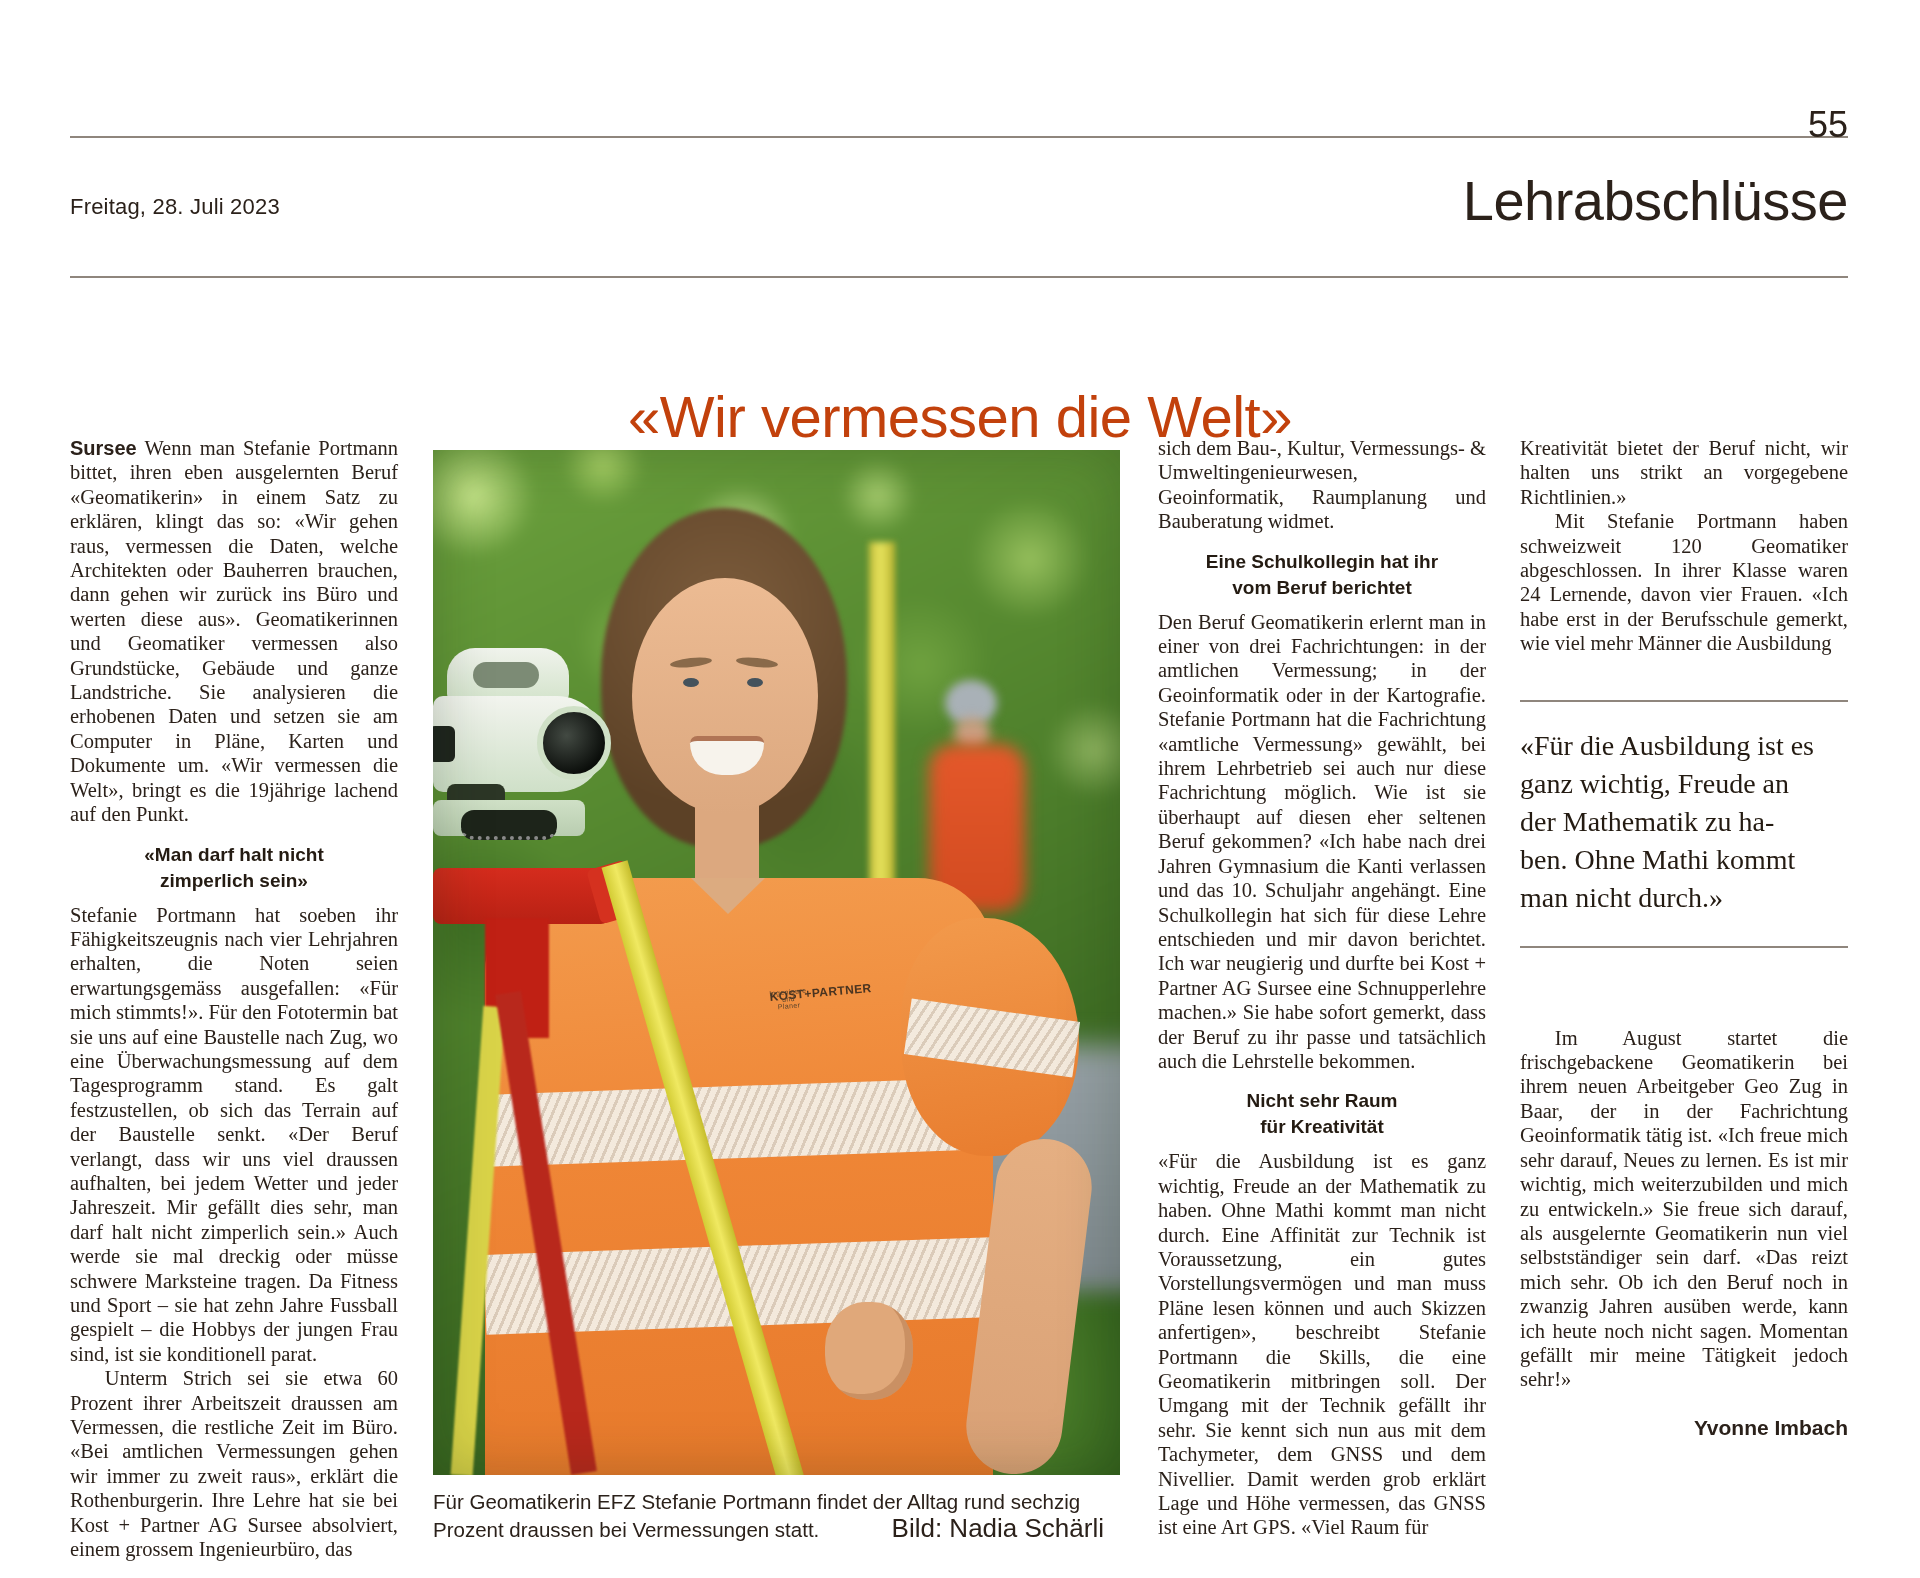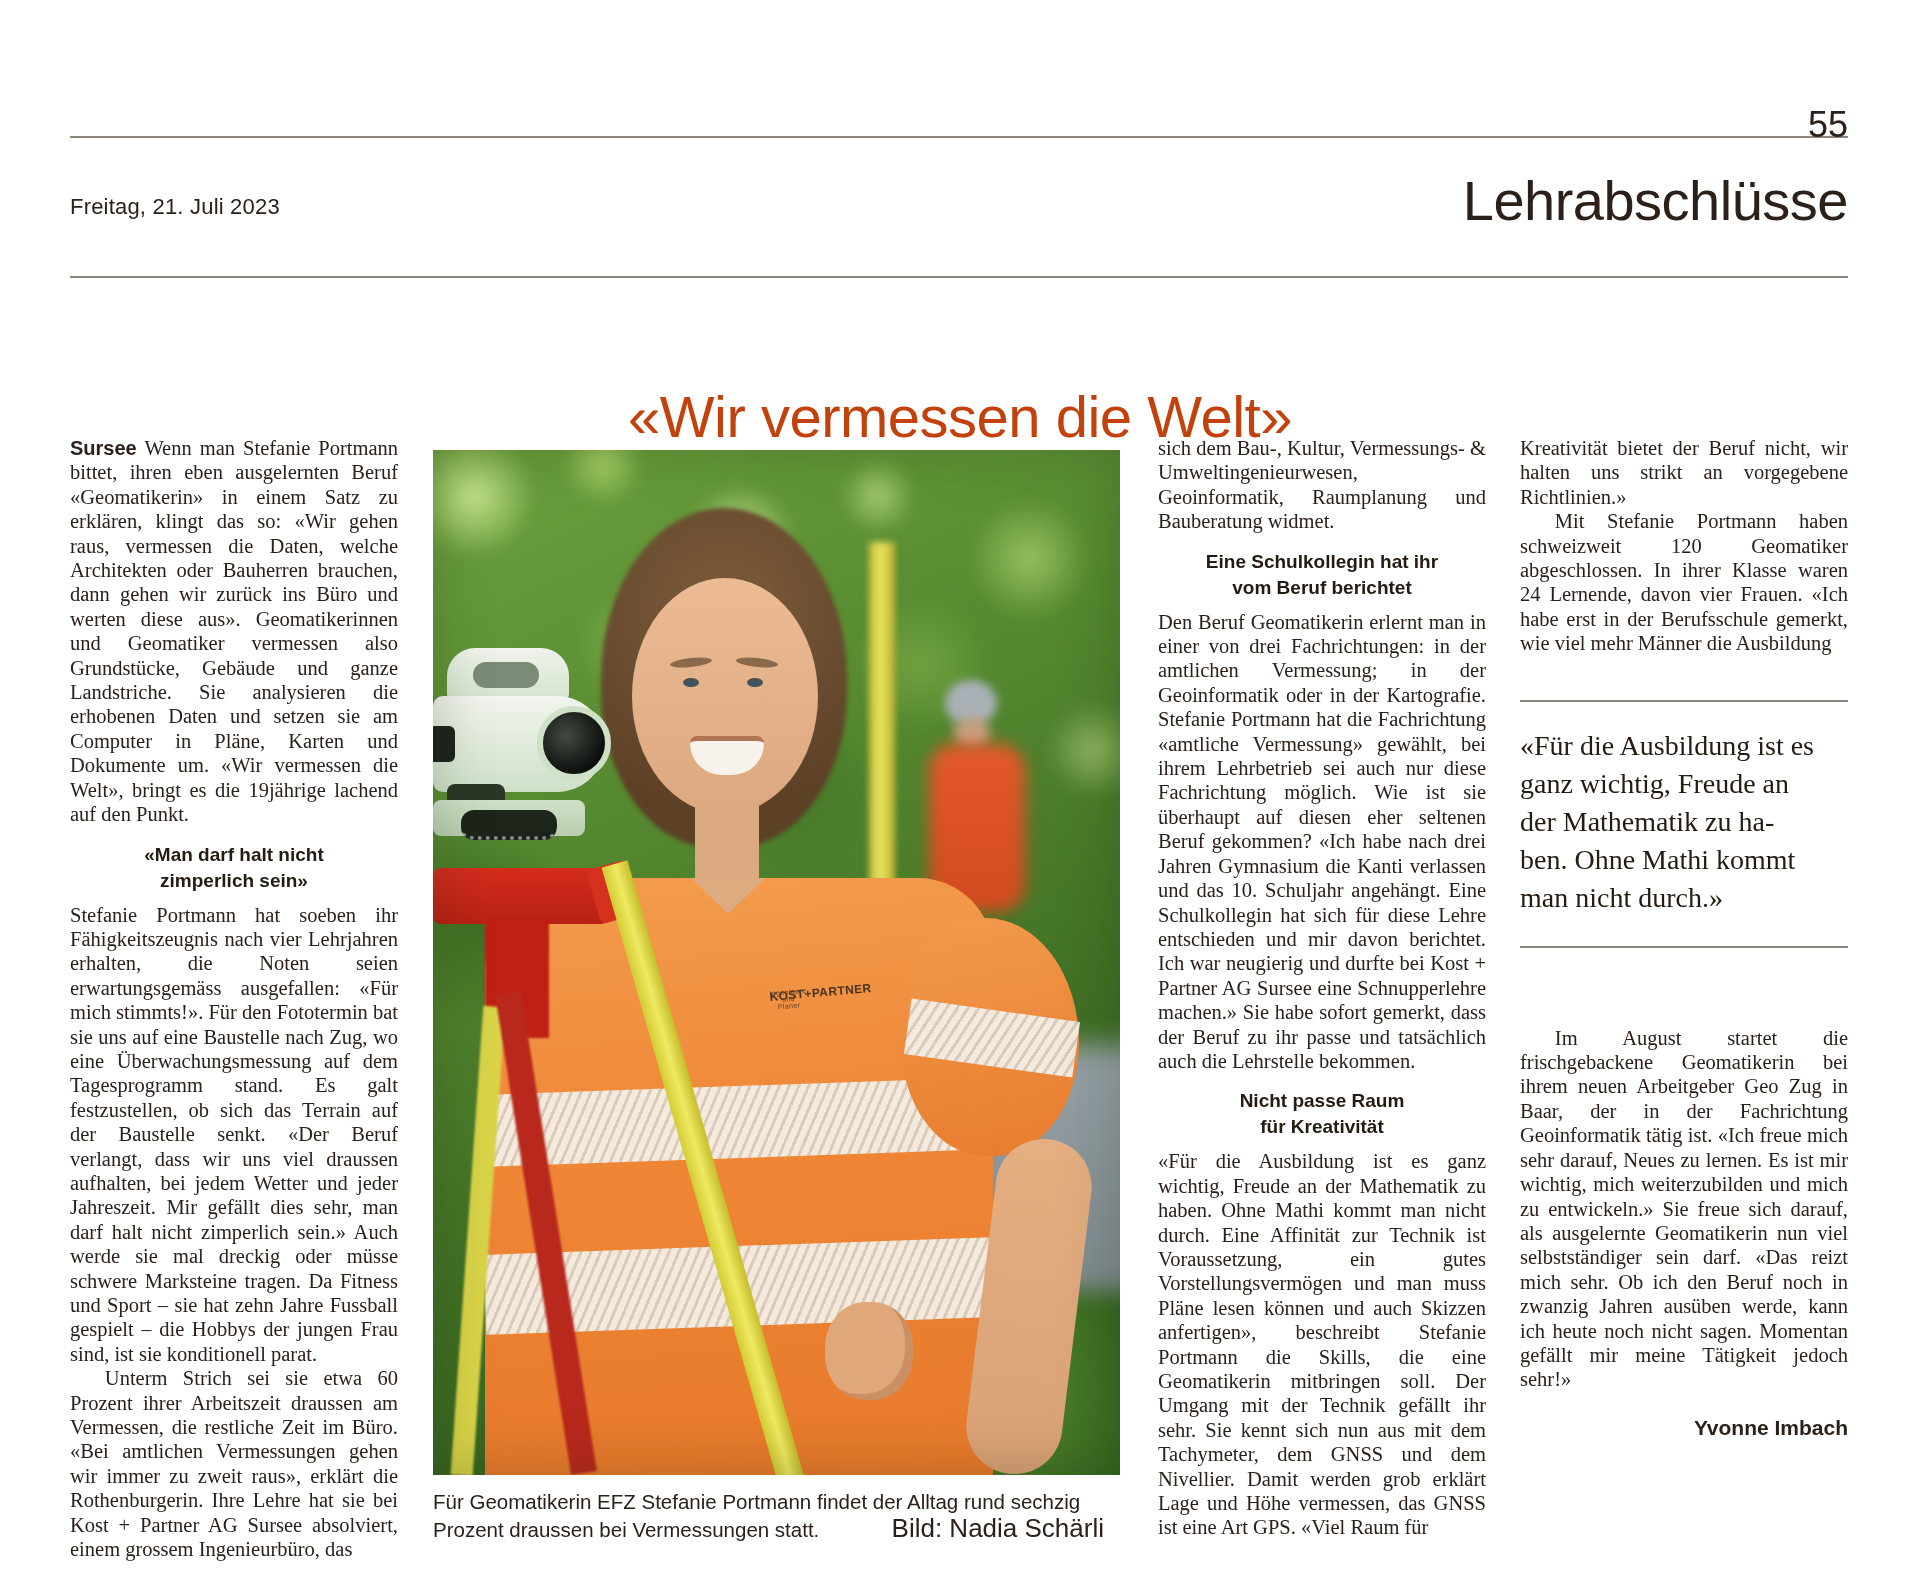--- a/index.html
+++ b/index.html
@@ -146,39 +146,39 @@
   
   #caption{position:relative;margin-top:13px;font-family:"Liberation Sans",sans-serif;
         font-size:20.5px;line-height:28px;color:#2b211a;padding-right:0;}
   #photo-credit{position:absolute;right:16px;bottom:2px;font-size:26px;}
 </style>
 </head>
 <body>
 
 <div class="rule" id="rule-top"></div>
 <div id="page-number" class="sans">55</div>
-<div id="dateline" class="sans">Freitag, 21. Juli 2023</div>
+<div id="dateline" class="sans">Freitag, 28. Juli 2023</div>
 <div id="section-title" class="sans">Lehrabschlüsse</div>
 <div class="rule" id="rule-bottom"></div>
 
 <h1 id="headline" class="sans">«Wir vermessen die Welt»</h1>
 
 <div class="col" id="col-1">
     <p class="para"><span class="lead">Sursee</span> Wenn man Stefanie Portmann bittet, ihren eben ausgelernten Beruf «Geomatikerin» in einem Satz zu erklären, klingt das so: «Wir gehen raus, vermessen die Daten, welche Architekten oder Bauherren brauchen, dann gehen wir zurück ins Büro und werten diese aus». Geomatikerinnen und Geomatiker vermessen also Grundstücke, Gebäude und ganze Landstriche. Sie analysieren die erhobenen Daten und setzen sie am Computer in Pläne, Karten und Dokumente um. «Wir vermessen die Welt», bringt es die 19jährige lachend auf den Punkt.</p>
     <h3 class="subhead">«Man darf halt nicht
 zimperlich sein»</h3>
     <p class="para">Stefanie Portmann hat soeben ihr Fähigkeitszeugnis nach vier Lehrjahren erhalten, die Noten seien erwartungsgemäss ausgefallen: «Für mich stimmts!». Für den Fototermin bat sie uns auf eine Baustelle nach Zug, wo eine Überwachungsmessung auf dem Tagesprogramm stand. Es galt festzustellen, ob sich das Terrain auf der Baustelle senkt. «Der Beruf verlangt, dass wir uns viel draussen aufhalten, bei jedem Wetter und jeder Jahreszeit. Mir gefällt dies sehr, man darf halt nicht zimperlich sein.» Auch werde sie mal dreckig oder müsse schwere Marksteine tragen. Da Fitness und Sport – sie hat zehn Jahre Fussball gespielt – die Hobbys der jungen Frau sind, ist sie konditionell parat.</p>
     <p class="para indent">Unterm Strich sei sie etwa 60 Prozent ihrer Arbeitszeit draussen am Vermessen, die restliche Zeit im Büro. «Bei amtlichen Vermessungen gehen wir immer zu zweit raus», erklärt die Rothenburgerin. Ihre Lehre hat sie bei Kost + Partner AG Sursee absolviert, einem grossem Ingenieurbüro, das</p>
   </div>
 <div class="col" id="col-3">
     <p class="para">sich dem Bau-, Kultur, Vermessungs- &amp; Umweltingenieurwesen, Geoinformatik, Raumplanung und Bauberatung widmet.</p>
     <h3 class="subhead">Eine Schulkollegin hat ihr
 vom Beruf berichtet</h3>
     <p class="para">Den Beruf Geomatikerin erlernt man in einer von drei Fachrichtungen: in der amtlichen Vermessung; in der Geoinformatik oder in der Kartografie. Stefanie Portmann hat die Fachrichtung «amtliche Vermessung» gewählt, bei ihrem Lehrbetrieb sei auch nur diese Fachrichtung möglich. Wie ist sie überhaupt auf diesen eher seltenen Beruf gekommen? «Ich habe nach drei Jahren Gymnasium die Kanti verlassen und das 10. Schuljahr angehängt. Eine Schulkollegin hat sich für diese Lehre entschieden und mir davon berichtet. Ich war neugierig und durfte bei Kost + Partner AG Sursee eine Schnupperlehre machen.» Sie habe sofort gemerkt, dass der Beruf zu ihr passe und tatsächlich auch die Lehrstelle bekommen.</p>
-    <h3 class="subhead">Nicht passe Raum
+    <h3 class="subhead">Nicht sehr Raum
 für Kreativität</h3>
     <p class="para">«Für die Ausbildung ist es ganz wichtig, Freude an der Mathematik zu haben. Ohne Mathi kommt man nicht durch. Eine Affinität zur Technik ist Voraussetzung, ein gutes Vorstellungsvermögen und man muss Pläne lesen können und auch Skizzen anfertigen», beschreibt Stefanie Portmann die Skills, die eine Geomatikerin mitbringen soll. Der Umgang mit der Technik gefällt ihr sehr. Sie kennt sich nun aus mit dem Tachymeter, dem GNSS und dem Nivellier. Damit werden grob erklärt Lage und Höhe vermessen, das GNSS ist eine Art GPS. «Viel Raum für</p>
   </div>
 <div class="col" id="col-4">
     <p class="para">Kreativität bietet der Beruf nicht, wir halten uns strikt an vorgegebene Richtlinien.»</p>
     <p class="para indent">Mit Stefanie Portmann haben schweizweit 120 Geomatiker abgeschlossen. In ihrer Klasse waren 24 Lernende, davon vier Frauen. «Ich habe erst in der Berufsschule gemerkt, wie viel mehr Männer die Ausbildung</p>
     <div class="pullquote">«Für die Ausbildung ist es
 ganz wichtig, Freude an
 der Mathematik zu ha-
 ben. Ohne Mathi kommt

